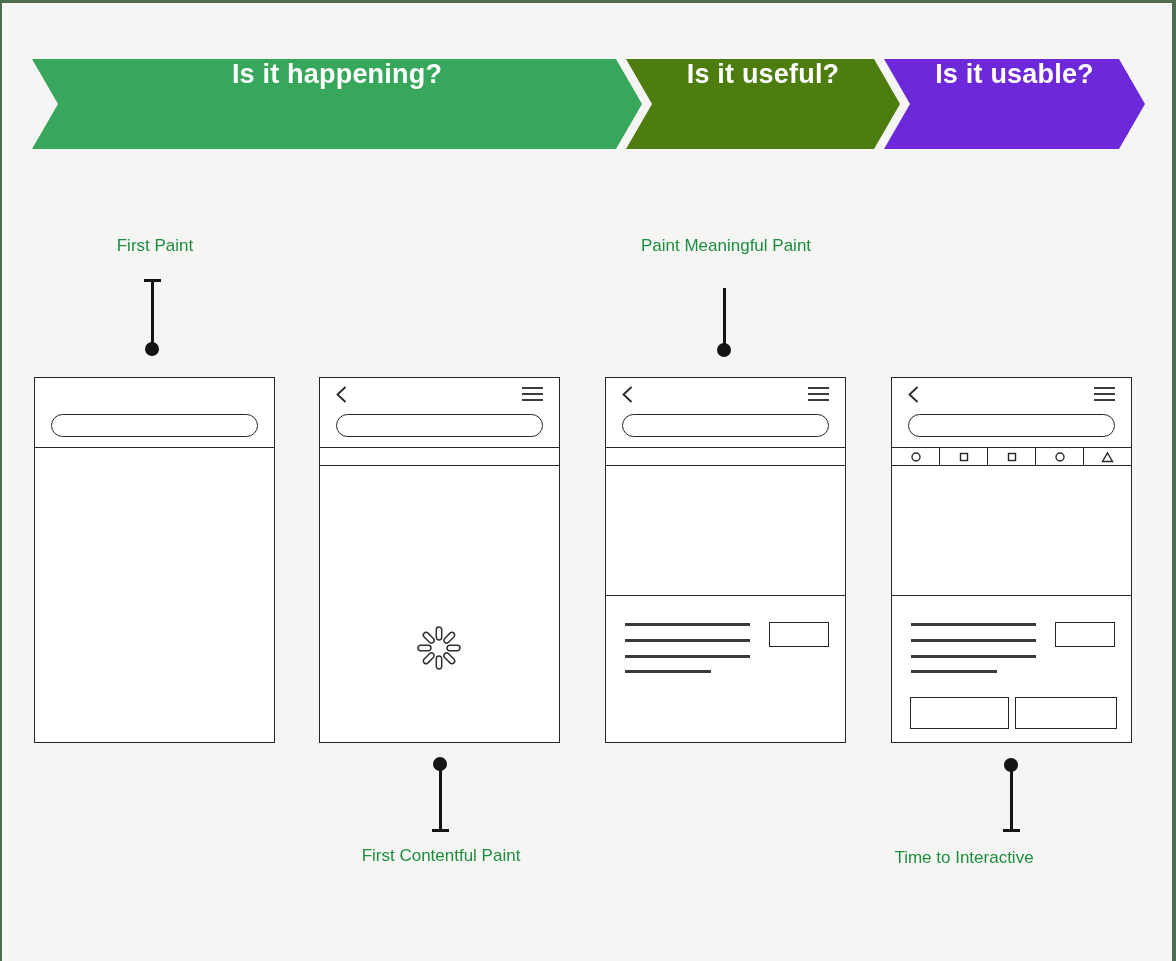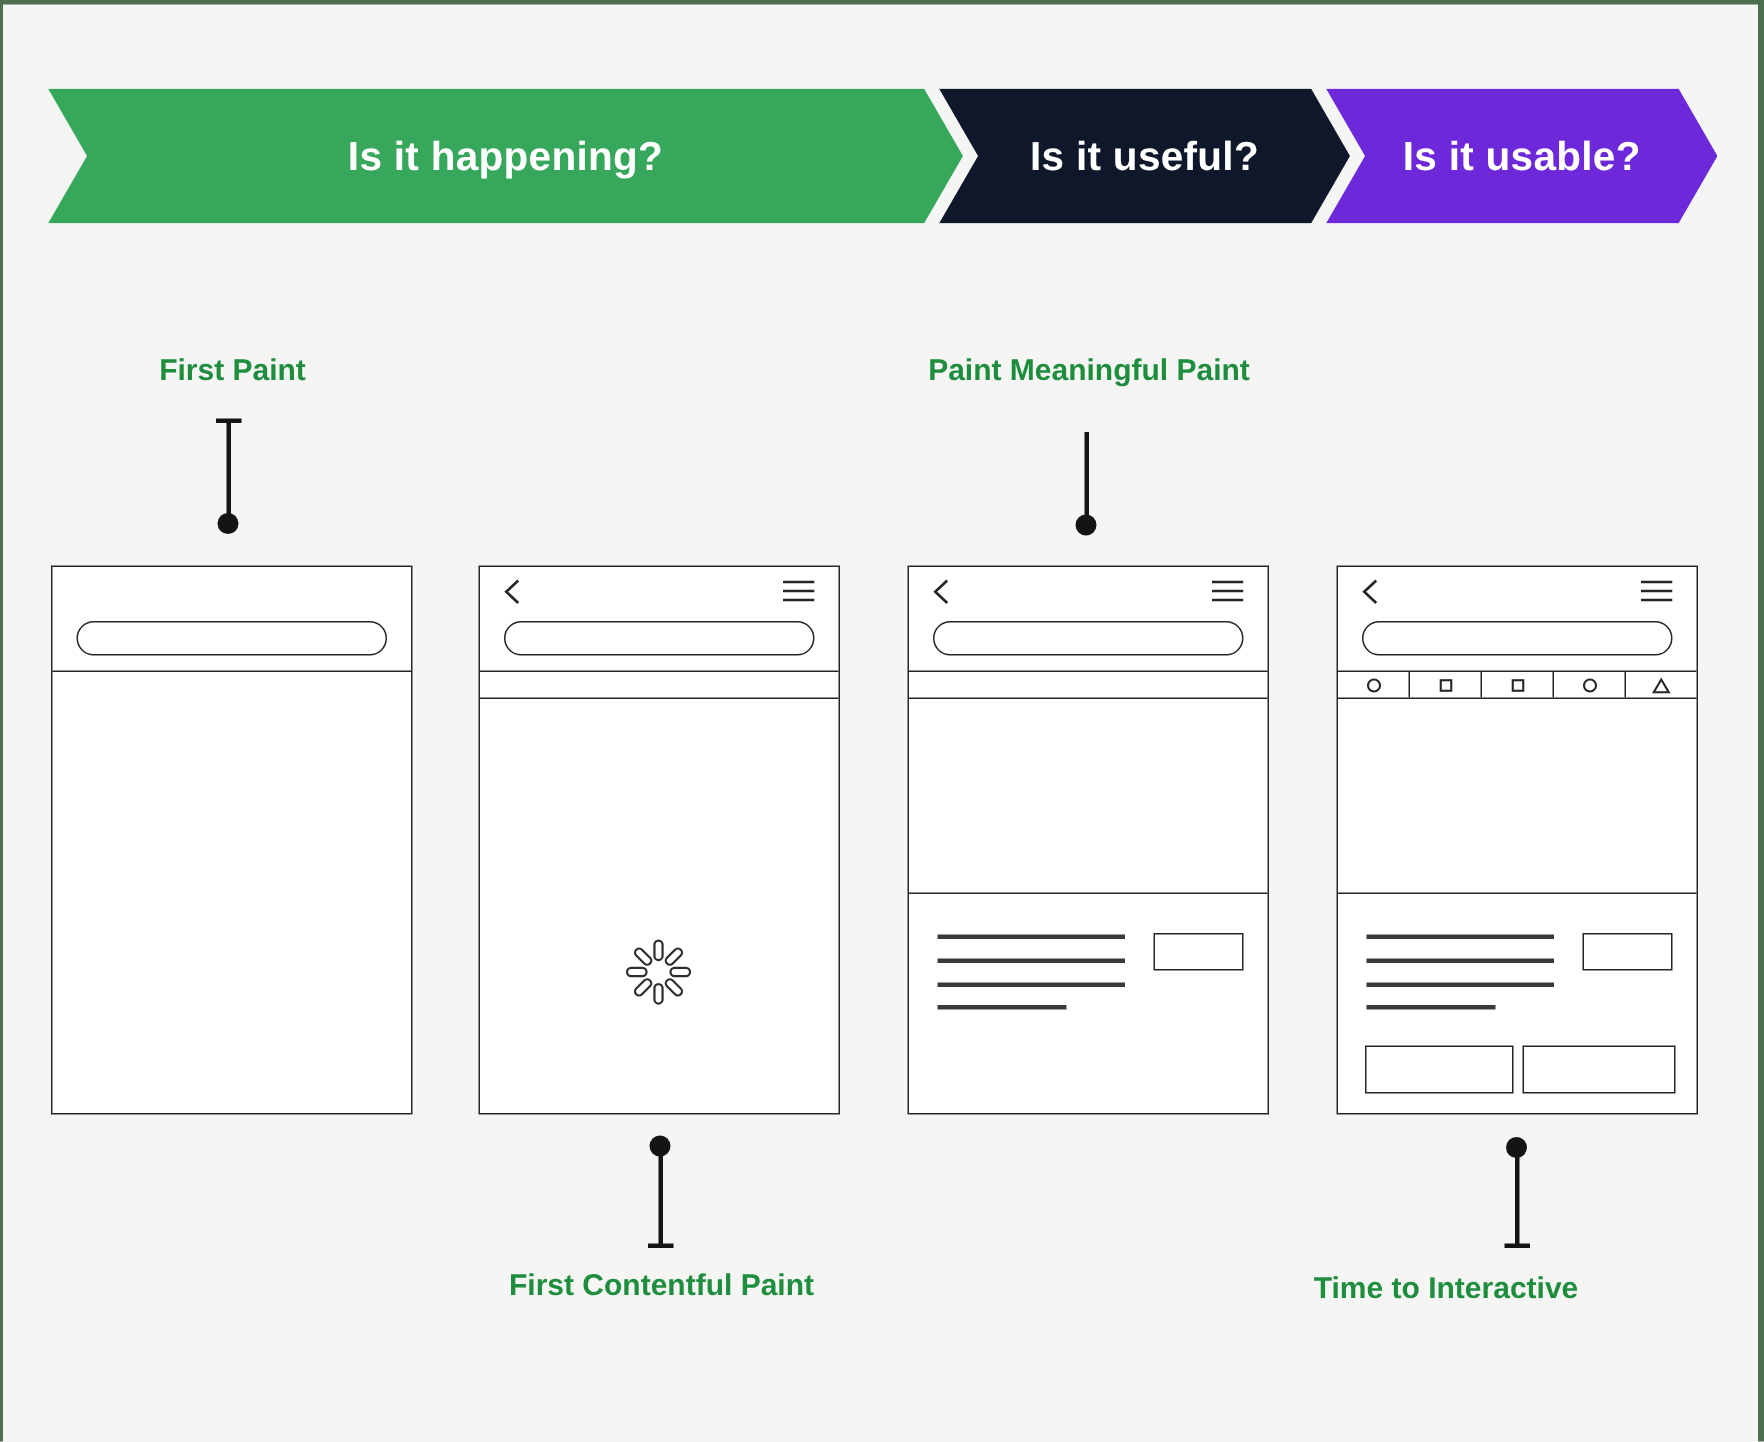--- a/index.html
+++ b/index.html
@@ -6,31 +6,31 @@
   body{
     width:1176px;height:961px;position:relative;overflow:hidden;
     background:#f5f5f4;
     border-top:3px solid #4e6e50;border-left:2px solid #4e6e50;border-right:4px solid #4e6e50;
     box-sizing:border-box;
     font-family:"Liberation Sans", sans-serif;
   }
   
   .chev{
     position:absolute;top:56px;height:90px;
-    display:flex;align-items:center;justify-content:center;
+    display:flex;align-items:flex-start;justify-content:center;
     color:#fff;font-size:27px;font-weight:700;letter-spacing:.2px;
     clip-path:polygon(0 0, calc(100% - 26px) 0, 100% 50%, calc(100% - 26px) 100%, 0 100%, 26px 50%);
   }
   .chev1{left:30px;width:610px;background:#37a85b;}
-  .chev2{left:624px;width:274px;background:#0f172a;}
+  .chev2{left:624px;width:274px;background:#4d7c0f;}
   .chev3{left:882px;width:261px;background:#6d28d9;}
   
   .metric-label{
     position:absolute;transform:translateX(-50%);
-    color:#1e8e3e;font-size:20px;font-weight:700;white-space:nowrap;
+    color:#1e8e3e;font-size:17px;font-weight:400;white-space:nowrap;
   }
   
   .cline{position:absolute;width:3px;background:#141414;}
   .cdot{position:absolute;width:14px;height:14px;border-radius:50%;background:#141414;}
   .ccap{position:absolute;width:17px;height:3px;background:#141414;}
   
   .phone{
     position:absolute;top:374px;width:241px;height:366px;
     background:#fff;border:1.5px solid #262626;box-sizing:border-box;
   }

